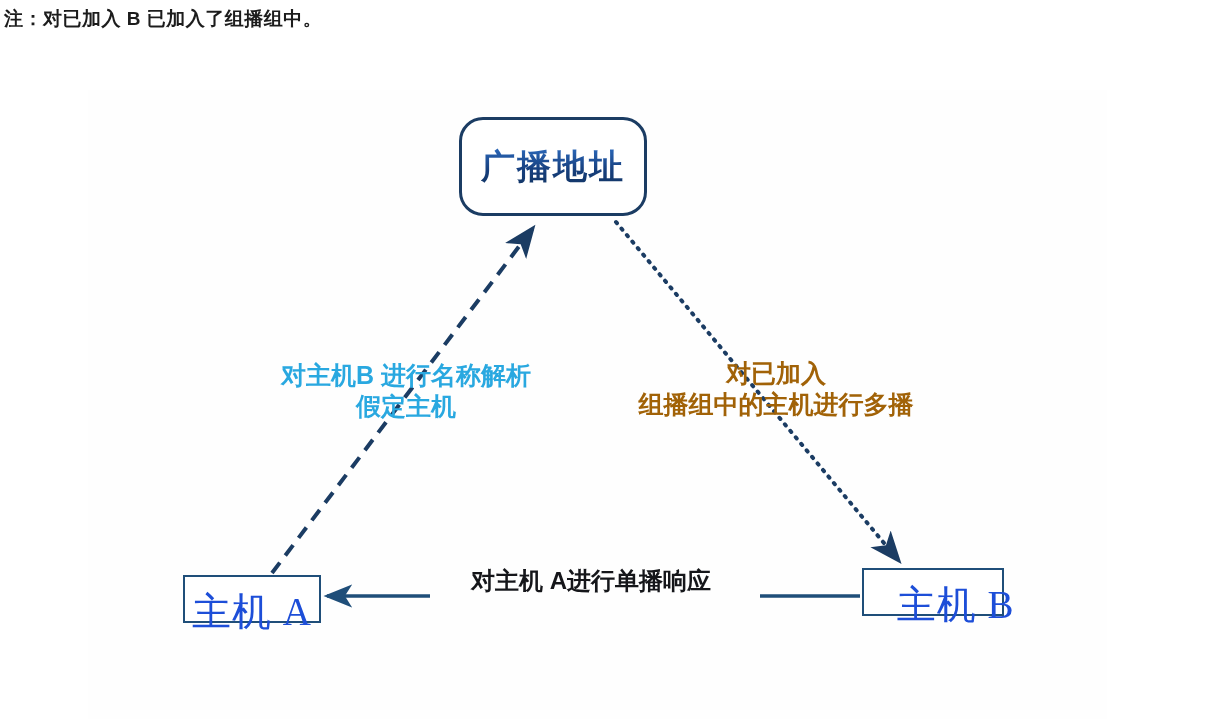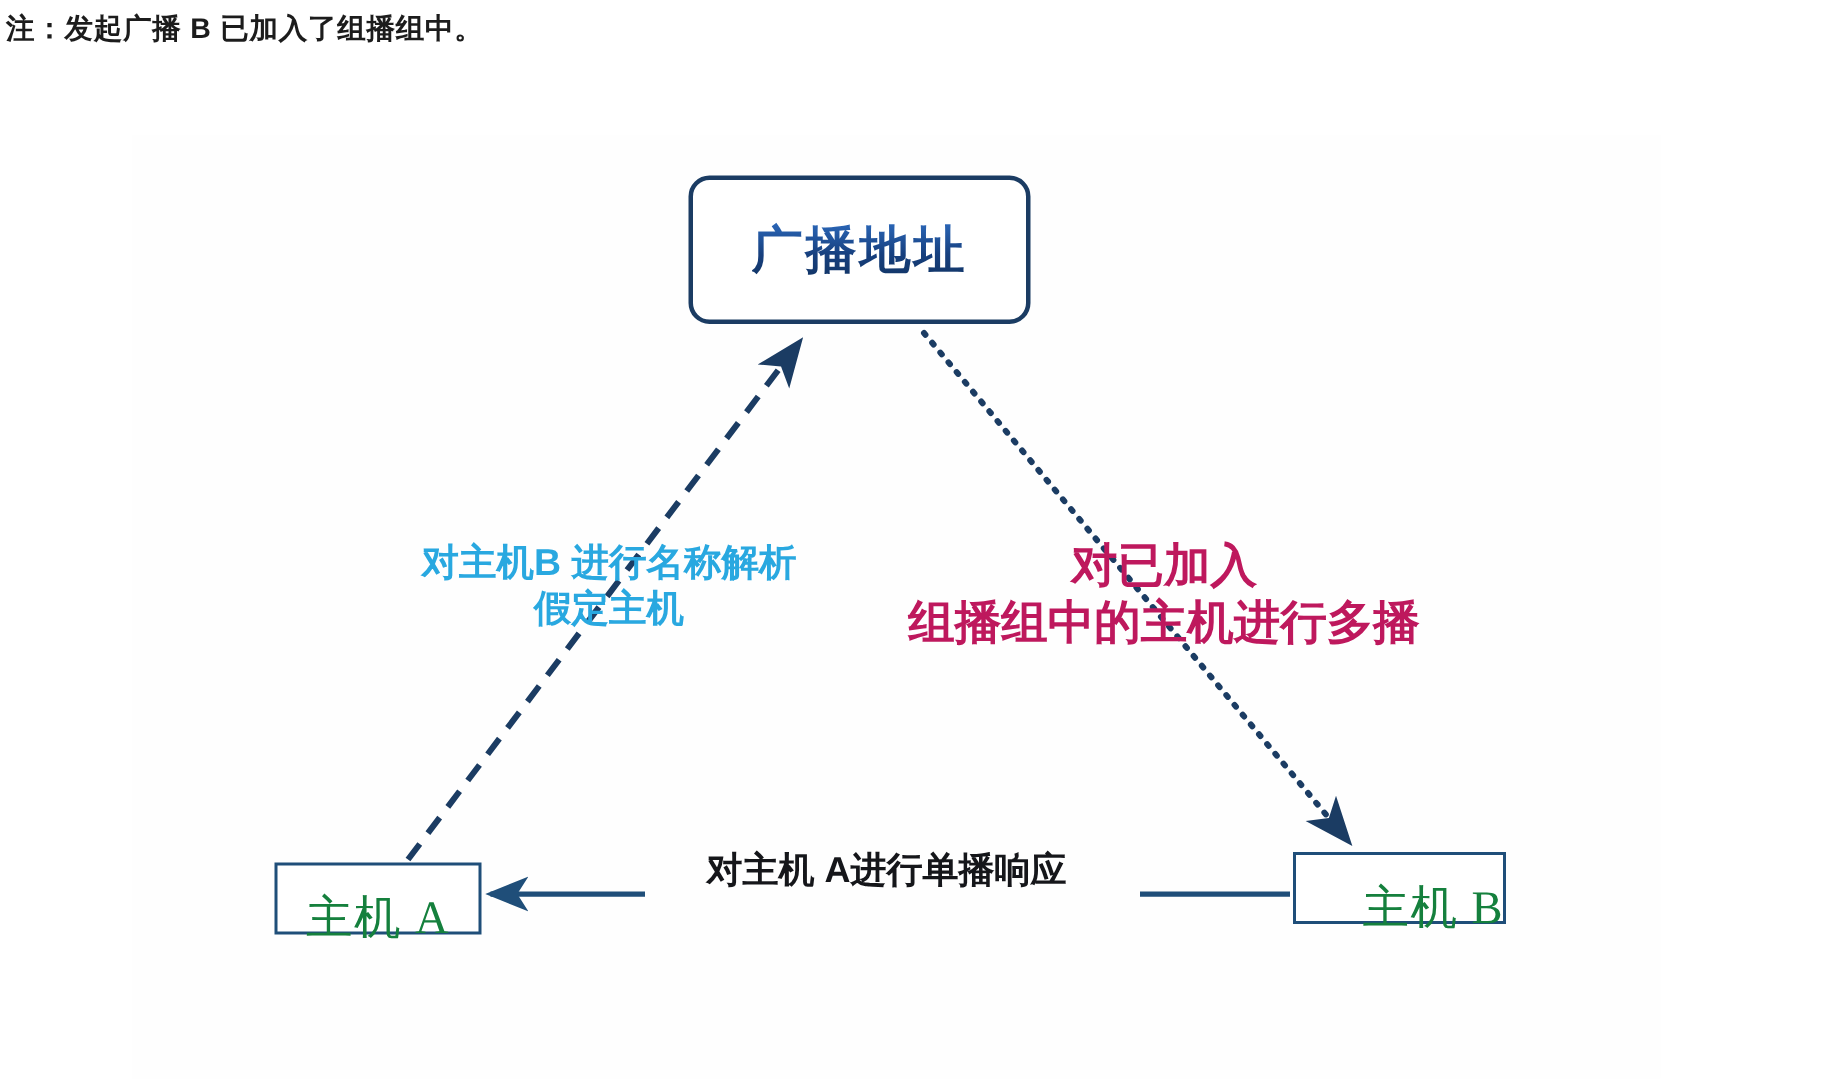--- a/index.html
+++ b/index.html
@@ -55,45 +55,45 @@
     box-sizing: border-box;
     display: flex;
     align-items: center;
     justify-content: center;
     background: #ffffff;
   }
 
   .node-broadcast {
     left: 459px;
     top: 117px;
-    width: 228px;
+    width: 188px;
     height: 99px;
     border: 3px solid #1b3c63;
-    border-radius: 14px;
+    border-radius: 24px;
   }
   .node-broadcast .node-label {
     font-family: "Liberation Sans", "DejaVu Sans", sans-serif;
     font-size: 34px;
     font-weight: bold;
     color: #1b4f9c;
     background: linear-gradient(180deg, #2f6fc4 0%, #17407f 55%, #10325f 100%);
     -webkit-background-clip: text;
     background-clip: text;
     -webkit-text-fill-color: transparent;
     letter-spacing: 2px;
     white-space: nowrap;
   }
 
   .node-host {
     border: 2px solid #1f4e79;
   }
   .node-host .node-label {
     font-family: "Liberation Serif", "DejaVu Serif", serif;
-    font-size: 31px;
-    color: #15803d;
+    font-size: 39px;
+    color: #1d4ed8;
     letter-spacing: 1px;
     white-space: nowrap;
     margin-top: 26px;
   }
   .node-host-a {
     left: 183px;
     top: 575px;
     width: 138px;
     height: 48px;
   }
@@ -118,38 +118,38 @@
     top: 360px;
     width: 320px;
     font-size: 25px;
     color: #29a8e0;
     text-align: center;
   }
   .edge-label-right {
     left: 600px;
     top: 358px;
     width: 352px;
-    font-size: 31px;
-    color: #be185d;
+    font-size: 25px;
+    color: #a16207;
   }
   .edge-label-bottom {
     left: 396px;
     top: 566px;
     width: 390px;
     font-size: 24px;
     color: #15161a;
   }
   .edge-label .line2 { display: block; }
 </style>
 </head>
 <body>
 
 <div class="slide-canvas"></div>
 
-<div class="note">注：发起广播 B 已加入了组播组中。</div>
+<div class="note">注：对已加入 B 已加入了组播组中。</div>
 
 <svg class="connectors" viewBox="0 0 1221 719" width="1221" height="719" xmlns="http://www.w3.org/2000/svg">
   <defs>
     <marker id="arrow-navy" markerWidth="9" markerHeight="9" refX="7.2" refY="3.6" orient="auto" markerUnits="strokeWidth">
       <path d="M0,0.3 L8.2,3.6 L0,6.9 L2.1,3.6 Z" fill="#1b3c63"></path>
     </marker>
     <marker id="arrow-navy-solid" markerWidth="9" markerHeight="9" refX="7.2" refY="3.6" orient="auto" markerUnits="strokeWidth">
       <path d="M0,0.3 L8.2,3.6 L0,6.9 L2.1,3.6 Z" fill="#1f4e79"></path>
     </marker>
   </defs>

